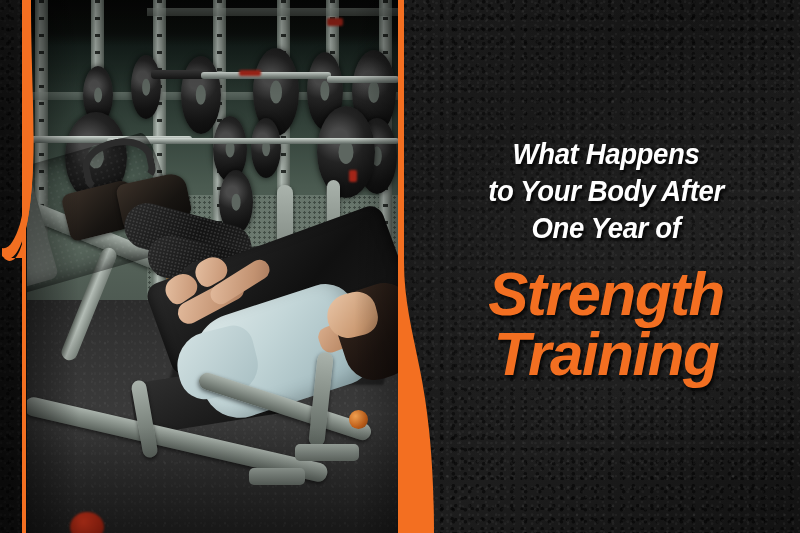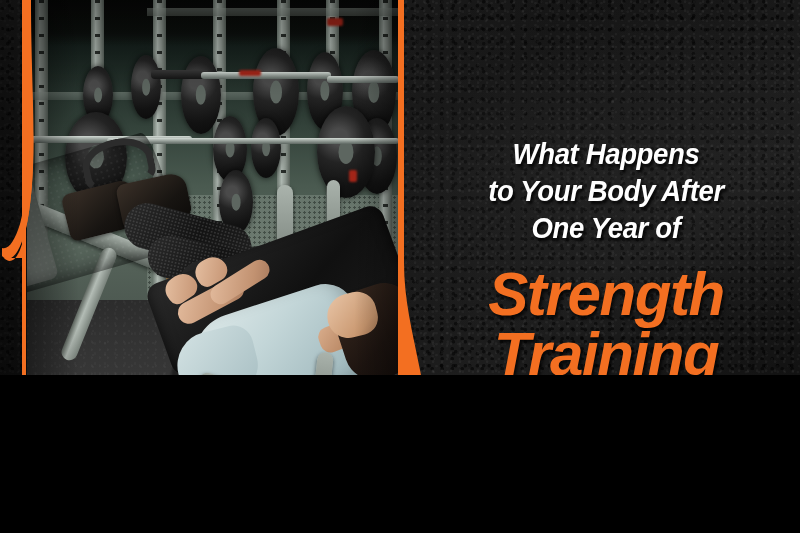--- a/index.html
+++ b/index.html
@@ -8,21 +8,21 @@
     padding: 0;
     background: #000;
   }
   body {
     font-family: "Liberation Sans", sans-serif;
   }
 
   #banner {
     position: relative;
     width: 800px;
-    height: 375px;
+    height: 533px;
     overflow: hidden;
     background: #0f172a;
   }
 
   
   .panel-bg {
     position: absolute;
     inset: 0;
     background-color: #181818;
     background-image:

